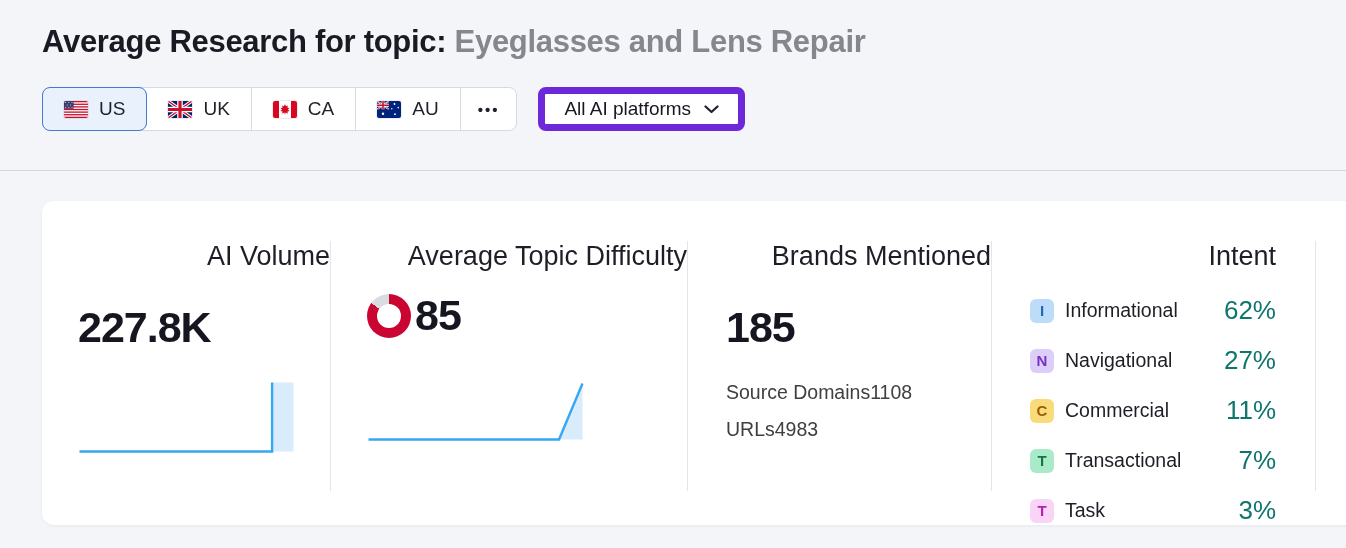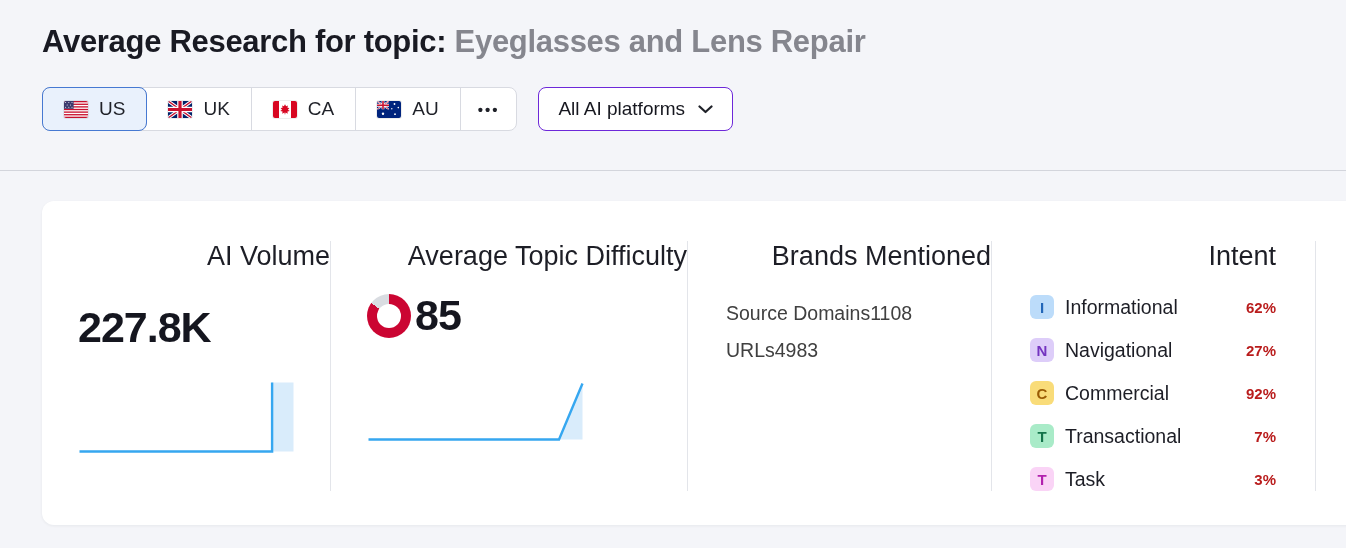--- a/index.html
+++ b/index.html
@@ -26,21 +26,21 @@
   .ctab.selected::after {
     content:""; position:absolute; inset:-1px; border:1px solid #4679d2;
     border-radius:8px; pointer-events:none;
   }
   .ctab.more { padding:0 17px; font-weight:700; letter-spacing:2px; font-size:15px; }
   .flag { width:24px; height:17px; border-radius:2px; overflow:hidden; display:inline-flex; box-shadow:0 0 0 1px rgba(0,0,0,0.07); flex:none; }
   .flag svg { display:block; }
 
   .platform-select {
     display:flex; align-items:center; gap:13px; height:44px; padding:0 19px;
-    background:#fff; border:1px solid #6d28d9; border-radius:8px;
+    background:#fff; border:7px solid #6d28d9; border-radius:8px;
     font-size:19px; color:#16171f; cursor:pointer; font-family:inherit;
   }
 
   .page-divider { border:none; border-top:1px solid #d3d5dc; margin:39px 0 0 0; }
 
   .card {
     margin:30px 0 0 42px; width:1334px; height:324px;
     background:#fff; border-radius:12px;
     box-shadow:0 1px 3px rgba(25,26,35,0.06);
     display:flex;
@@ -69,21 +69,21 @@
   .kv:first-child { margin-top:0; }
 
   .intent-rows { margin-top:23px; }
   .intent-row { display:flex; align-items:center; margin-top:19px; }
   .intent-row:first-child { margin-top:0; }
   .intent-badge {
     width:24px; height:24px; border-radius:6px; flex:none;
     display:grid; place-items:center; font-size:15px; font-weight:700;
   }
   .intent-name { margin-left:11px; font-size:19.5px; color:#1d1e26; }
-  .intent-pct { margin-left:auto; font-size:15px; font-weight:700; color:#b91c1c; }
+  .intent-pct { margin-left:auto; font-size:26px; font-weight:400; color:#0f766e; }
 </style>
 </head>
 <body>
 
 <div class="header">
   <h1><span>Average Research for topic:</span> <span class="topic">Eyeglasses and Lens Repair</span></h1>
 
   <div class="filter-row">
     <div class="country-tabs">
       <button class="ctab selected">
@@ -198,20 +198,21 @@
     <svg class="spark" id="spark-difficulty" width="217" height="62">
         <polygon points="192.0,60.5 215.5,4.5 215.5,60.5" fill="#d9ecfb"></polygon>
         <polyline points="1.5,60.5 192.0,60.5 215.5,4.5" fill="none" stroke="#36a7f0" stroke-width="2.4"></polyline>
       </svg>
   </div>
 
   <div class="vdiv"></div>
 
   <div class="metric m-brands">
     <div class="metric-label">Brands Mentioned</div>
+    <div class="metric-value">185</div>
     <div class="kv-rows">
       <div class="kv">
         <span>Source Domains</span>
         <span>1108</span>
       </div>
       <div class="kv">
         <span>URLs</span>
         <span>4983</span>
       </div>
     </div>
@@ -228,21 +229,21 @@
         <span class="intent-pct">62%</span>
       </div>
       <div class="intent-row">
         <span class="intent-badge" style="background-color: rgb(221, 205, 249); color: rgb(116, 51, 192);">N</span>
         <span class="intent-name">Navigational</span>
         <span class="intent-pct">27%</span>
       </div>
       <div class="intent-row">
         <span class="intent-badge" style="background-color: rgb(249, 220, 121); color: rgb(154, 92, 4);">C</span>
         <span class="intent-name">Commercial</span>
-        <span class="intent-pct">92%</span>
+        <span class="intent-pct">11%</span>
       </div>
       <div class="intent-row">
         <span class="intent-badge" style="background-color: rgb(169, 235, 200); color: rgb(19, 116, 74);">T</span>
         <span class="intent-name">Transactional</span>
         <span class="intent-pct">7%</span>
       </div>
       <div class="intent-row">
         <span class="intent-badge" style="background-color: rgb(250, 212, 246); color: rgb(178, 34, 174);">T</span>
         <span class="intent-name">Task</span>
         <span class="intent-pct">3%</span>

